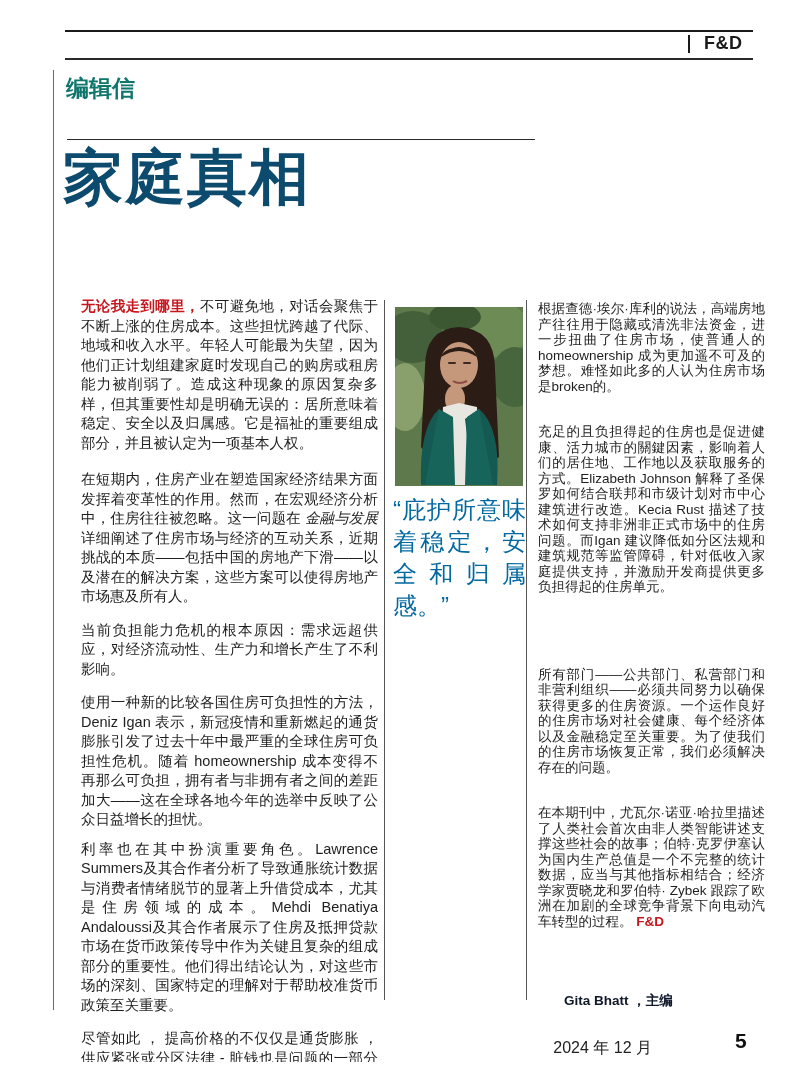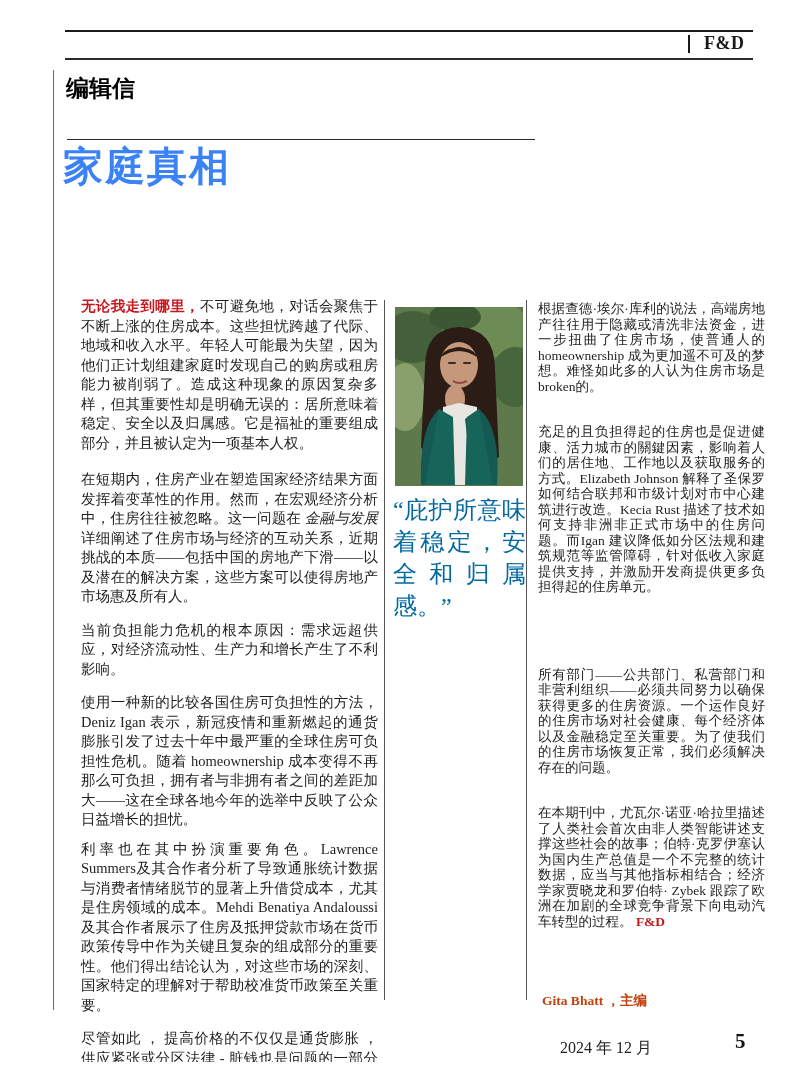--- a/index.html
+++ b/index.html
@@ -1,47 +1,47 @@
 <!DOCTYPE html>
 <html><head>
 <meta charset="utf-8">
 <style>
   html,body{margin:0;padding:0;background:#fff;}
   .page{position:relative;width:800px;height:1062px;background:#ffffff;overflow:hidden;
-        font-family:Liberation Serif, serif;color:#1c1c1c;}
+        font-family:Liberation Sans, sans-serif;color:#1c1c1c;}
   .hrule{position:absolute;background:#1a1a1a;height:1px;}
   .rule-top{left:65px;top:30px;width:688px;height:2px;}
   .rule-top2{left:65px;top:58px;width:688px;height:2px;background:#2a2a2a;}
   .brand{position:absolute;left:688px;top:33px;display:flex;align-items:center;gap:14px;}
   .brand .bar{width:2px;height:18px;background:#1a1a1a;}
   .brand .fd{font-size:18px;font-weight:800;letter-spacing:0.5px;color:#1a1a1a;}
   .left-rule{position:absolute;left:53px;top:70px;width:1px;height:940px;background:#6a6a6a;}
-  .section-label{position:absolute;left:66px;top:73px;font-size:23px;font-weight:700;color:#000000;text-align:right;}
+  .section-label{position:absolute;left:66px;top:73px;font-size:23px;font-weight:700;color:#0f766e;text-align:right;}
   .title-rule{position:absolute;left:67px;top:139px;width:468px;height:1px;background:#2a2a2a;}
-  .page-title{position:absolute;left:63px;top:146px;font-size:40px;font-weight:700;
-              letter-spacing:2px;color:#3b82f6;line-height:1.05;}
+  .page-title{position:absolute;left:63px;top:146px;font-size:60px;font-weight:700;
+              letter-spacing:2px;color:#0c4a6e;line-height:1.05;}
   .col1{position:absolute;left:65px;top:297px;width:313px;font-size:14.5px;line-height:19.5px;
         text-align:justify;color:#1e1e1e;}
   .col1 p{margin:0 0 14px 16px;}
   .col1 p.gap-lg{margin-bottom:17px;}
   .col1 p.gap-sm{margin-bottom:10px;}
   .lead-red{color:#C6171F;font-weight:700;}
   .col-rule{position:absolute;width:1px;background:#555;top:300px;height:700px;}
   .col-rule.r1{left:384px;}
   .col-rule.r2{left:526px;}
   .photo{position:absolute;left:395px;top:307px;width:128px;height:179px;overflow:hidden;}
   .pull-quote{position:absolute;left:393px;top:494px;width:133px;font-size:24px;line-height:32px;
               color:#0369a1;font-weight:500;text-align:justify;}
   .col3{position:absolute;left:538px;top:301px;width:227px;font-size:13.5px;line-height:15.5px;
         text-align:justify;color:#1e1e1e;}
   .col3 p{margin:0 0 30px 0;}
   .col3 p.gap-xl{margin-bottom:72px;}
   .col3 p.gap-sm{}
   .fd-tag{color:#C6171F;font-weight:700;}
-  .signature{position:absolute;left:542px;top:992px;font-size:13.5px;font-weight:700;color:#c2410c;}
+  .signature{position:absolute;left:564px;top:992px;font-size:13.5px;font-weight:700;color:#0f172a;}
   .footer-date{position:absolute;left:540px;top:1038px;width:112px;text-align:right;
                font-size:16px;color:#222;}
   .page-num{position:absolute;left:735px;top:1029px;font-size:21px;font-weight:600;color:#111;}
   i.mag{font-style:italic;}
 </style>
 </head>
 <body>
 
 <div class="page">
 

